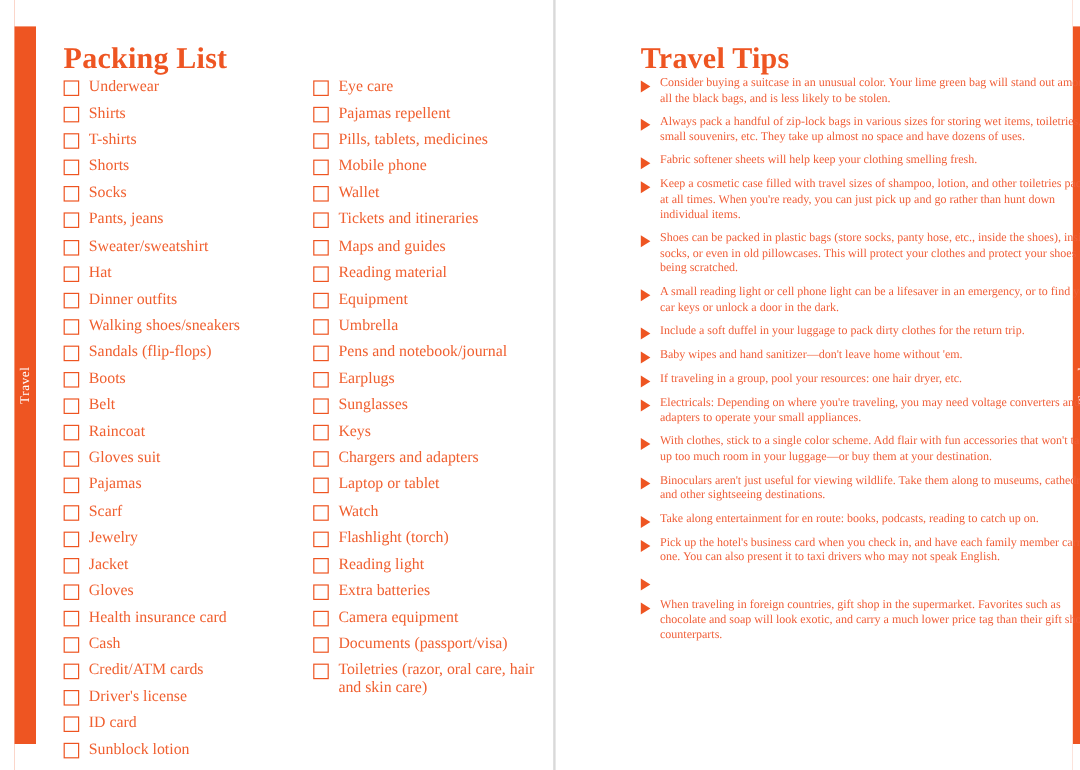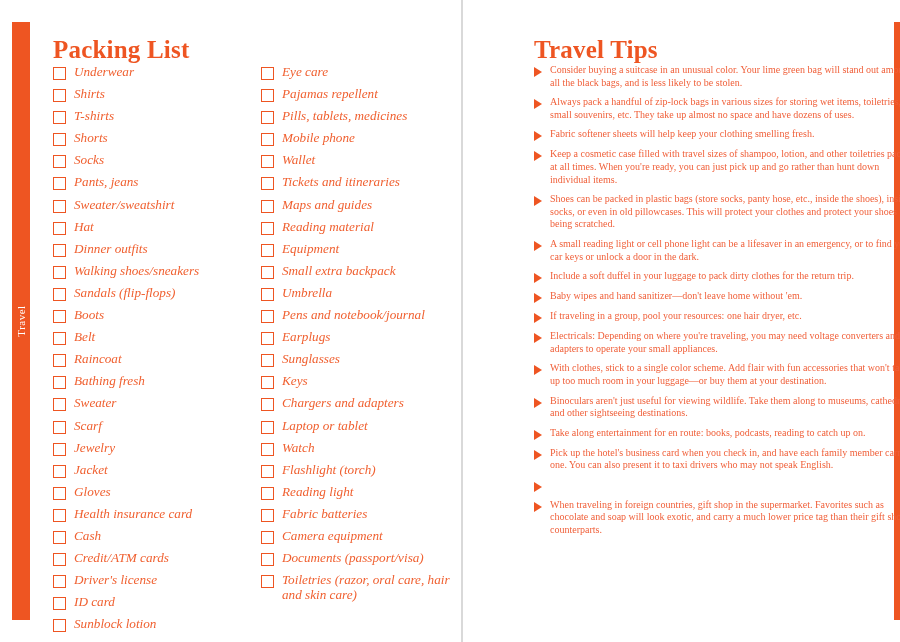--- a/index.html
+++ b/index.html
@@ -109,21 +109,20 @@
     display: flex;
     gap: 18px;
   }
   .checklist-col {
     width: 190px;
   }
   .check-item {
     display: flex;
     align-items: flex-start;
     margin-bottom: 6.1px;
-    font-style: italic;
   }
   .checkbox {
     width: 11px;
     height: 11px;
     border: 1px solid #ee5522;
     flex: 0 0 auto;
     margin-top: 3px;
     margin-right: 8px;
     background: #fff;
   }
@@ -239,25 +238,25 @@
         <div class="check-item">
             <span class="checkbox"></span>
             <span class="check-label">Belt</span>
           </div>
         <div class="check-item">
             <span class="checkbox"></span>
             <span class="check-label">Raincoat</span>
           </div>
         <div class="check-item">
             <span class="checkbox"></span>
-            <span class="check-label">Bathing fresh</span>
-          </div>
-        <div class="check-item">
-            <span class="checkbox"></span>
-            <span class="check-label">Sweater</span>
+            <span class="check-label">Gloves suit</span>
+          </div>
+        <div class="check-item">
+            <span class="checkbox"></span>
+            <span class="check-label">Pajamas</span>
           </div>
         <div class="check-item">
             <span class="checkbox"></span>
             <span class="check-label">Scarf</span>
           </div>
         <div class="check-item">
             <span class="checkbox"></span>
             <span class="check-label">Jewelry</span>
           </div>
         <div class="check-item">
@@ -326,24 +325,20 @@
         <div class="check-item">
             <span class="checkbox"></span>
             <span class="check-label">Reading material</span>
           </div>
         <div class="check-item">
             <span class="checkbox"></span>
             <span class="check-label">Equipment</span>
           </div>
         <div class="check-item">
             <span class="checkbox"></span>
-            <span class="check-label">Small extra backpack</span>
-          </div>
-        <div class="check-item">
-            <span class="checkbox"></span>
             <span class="check-label">Umbrella</span>
           </div>
         <div class="check-item">
             <span class="checkbox"></span>
             <span class="check-label">Pens and notebook/journal</span>
           </div>
         <div class="check-item">
             <span class="checkbox"></span>
             <span class="check-label">Earplugs</span>
           </div>
@@ -370,21 +365,21 @@
         <div class="check-item">
             <span class="checkbox"></span>
             <span class="check-label">Flashlight (torch)</span>
           </div>
         <div class="check-item">
             <span class="checkbox"></span>
             <span class="check-label">Reading light</span>
           </div>
         <div class="check-item">
             <span class="checkbox"></span>
-            <span class="check-label">Fabric batteries</span>
+            <span class="check-label">Extra batteries</span>
           </div>
         <div class="check-item">
             <span class="checkbox"></span>
             <span class="check-label">Camera equipment</span>
           </div>
         <div class="check-item">
             <span class="checkbox"></span>
             <span class="check-label">Documents (passport/visa)</span>
           </div>
         <div class="check-item">

